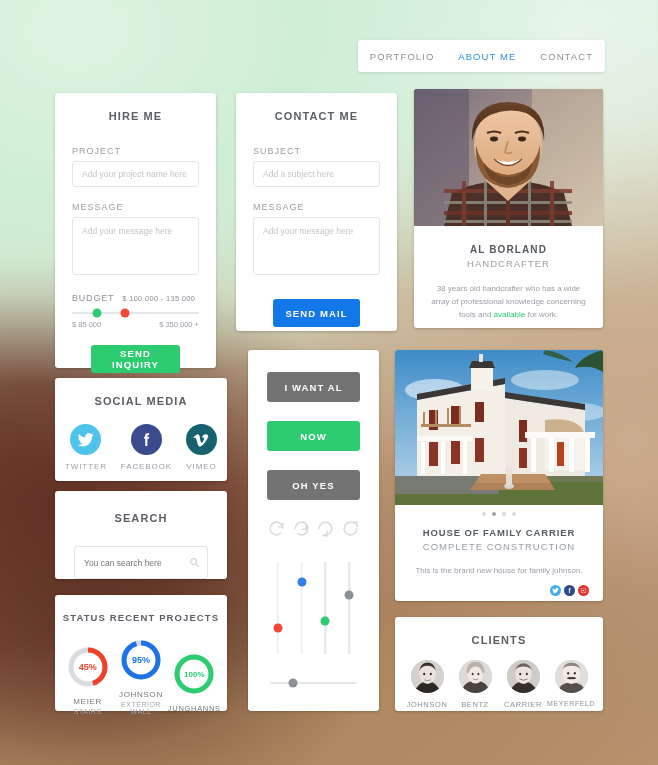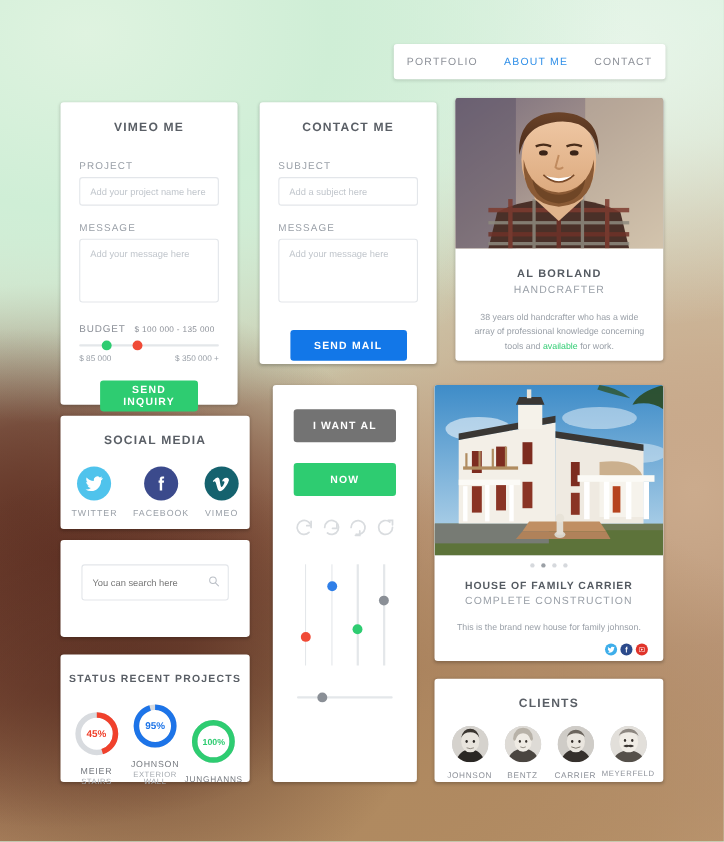--- a/index.html
+++ b/index.html
@@ -253,21 +253,21 @@
 
 <div id="root">
 
   <div id="nav">
     <div class="nav-item">PORTFOLIO</div>
     <div class="nav-item active">ABOUT ME</div>
     <div class="nav-item">CONTACT</div>
   </div>
 
   <div class="card" style="left:55px; top:93px; width:161px; height:275px;">
-    <div class="card-title" style="margin-top:17px;">VIMEO ME</div>
+    <div class="card-title" style="margin-top:17px;">HIRE ME</div>
 
     <div style="padding:0 17px; margin-top:24px;">
       <div class="field-label">PROJECT</div>
       <input class="input-box" type="text" placeholder="Add your project name here" style="">
     </div>
 
     <div style="padding:0 17px; margin-top:15px;">
       <div class="field-label">MESSAGE</div>
       <textarea class="textarea-box" placeholder="Add your message here" style=""></textarea>
     </div>
@@ -299,21 +299,21 @@
       <div class="field-label">SUBJECT</div>
       <input class="input-box" type="text" placeholder="Add a subject here" style="">
     </div>
 
     <div style="padding:0 17px; margin-top:15px;">
       <div class="field-label">MESSAGE</div>
       <textarea class="textarea-box" placeholder="Add your message here" style=""></textarea>
     </div>
 
     <div style="display:flex; justify-content:center; margin-top:20px;">
-      <button class="btn btn-blue" style="width:106px; height:28px;">SEND MAIL</button>
+      <button class="btn btn-blue" style="width:87px; height:28px;">SEND MAIL</button>
     </div>
   </div>
 
   <div class="card" style="left:414px; top:89px; width:189px; height:239px;">
     <div id="profile-photo">
       <svg viewBox="0 0 189 137" preserveAspectRatio="xMidYMid slice" aria-hidden="true">
         <defs>
           <linearGradient id="bgp" x1="0" y1="0" x2="1" y2="1">
             <stop offset="0" stop-color="#7a6e7d"></stop>
             <stop offset="0.45" stop-color="#a2918c"></stop>
@@ -397,20 +397,21 @@
           <svg viewBox="0 0 24 24" aria-hidden="true">
               <path d="M21 8.1c-.1 2-1.5 4.8-4.2 8.3-2.8 3.7-5.2 5.5-7.1 5.5-1.2 0-2.2-1.1-3-3.3-.6-2-1.1-4-1.7-6-.6-2.2-1.3-3.3-2-3.3-.2 0-.7.3-1.5.9L.6 8.9c1-.8 1.9-1.7 2.8-2.5C4.7 5.2 5.7 4.6 6.4 4.5c1.7-.2 2.7 1 3.1 3.5.4 2.8.7 4.5.9 5.2.5 2.2 1 3.3 1.6 3.3.5 0 1.2-.7 2.1-2.2.9-1.5 1.4-2.6 1.5-3.4.1-1.2-.4-1.8-1.5-1.8-.5 0-1 .1-1.6.4 1-3.3 3-4.9 5.9-4.8 2.2.1 3.2 1.5 3.1 4.3z"></path>
             </svg>
         </div>
         <div class="social-name">VIMEO</div>
       </div>
     </div>
   </div>
 
   <div class="card" style="left:55px; top:491px; width:172px; height:88px;">
+    <div class="card-title" style="margin-top:21px;">SEARCH</div>
     <div class="search-wrap" style="margin:22px 19px 0 19px;">
       <input class="search-input" type="text" placeholder="You can search here" style="">
       <span class="search-icon">
         <svg viewBox="0 0 24 24" aria-hidden="true" fill="none" stroke="#b9bec5" stroke-width="2">
           <circle cx="10" cy="10" r="6.5"></circle>
             <line x1="15" y1="15" x2="21" y2="21" stroke-linecap="round"></line>
         </svg>
       </span>
     </div>
   </div>
@@ -456,20 +457,21 @@
       </div>
 
     </div>
   </div>
 
   <div class="card" style="left:248px; top:350px; width:131px; height:361px;">
 
     <div style="padding:22px 19px 0 19px;">
       <button class="btn btn-red wbtn">I WANT AL</button>
       <button class="btn btn-green wbtn">NOW</button>
+      <button class="btn btn-red wbtn">OH YES</button>
     </div>
 
     <div class="spinner-row" style="padding:0 19px; margin-top:6px;">
       <svg viewBox="0 0 24 24" fill="none" stroke="#d9dcdf" stroke-width="2" stroke-linecap="round">
         <path d="M20 12a8 8 0 1 0-2.4 5.7"></path>
           <path d="M20 5v5h-5"></path>
       </svg>
       <svg viewBox="0 0 24 24" fill="none" stroke="#d9dcdf" stroke-width="2" stroke-linecap="round">
         <path d="M4 12a8 8 0 1 1 3.2 6.4"></path>
           <path d="M18 8v5h-5"></path>

